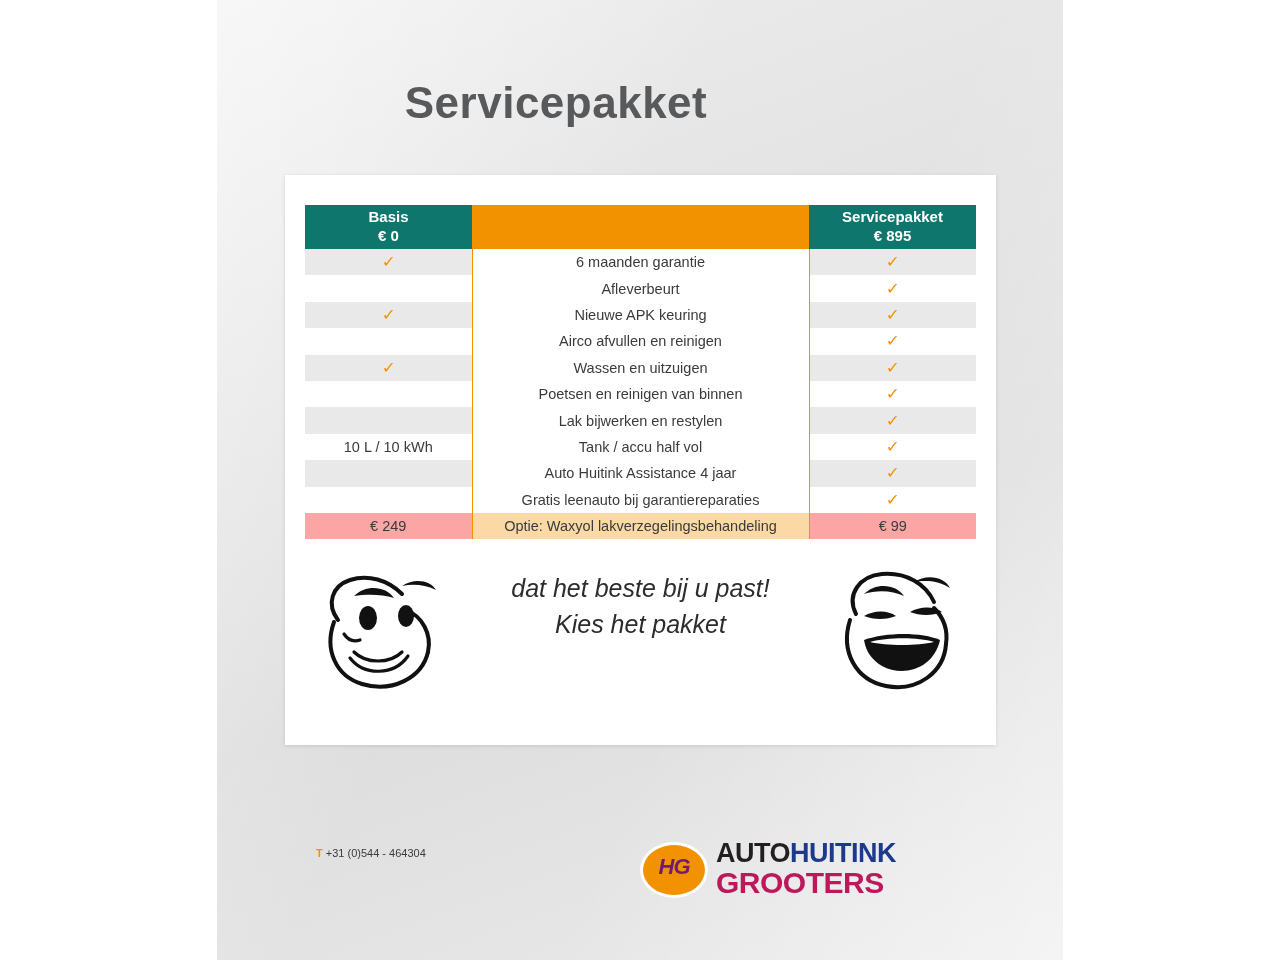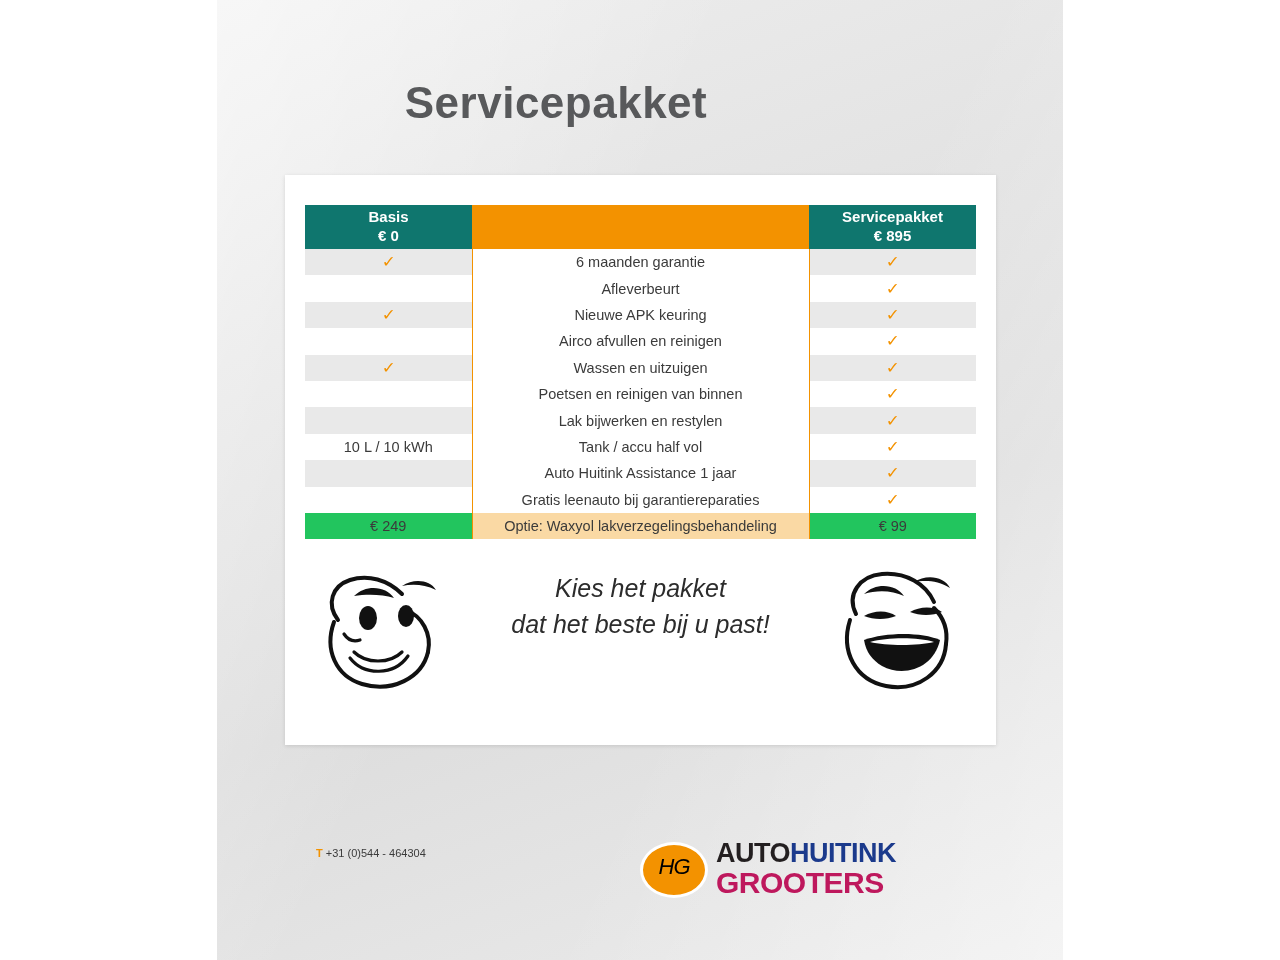--- a/index.html
+++ b/index.html
@@ -110,21 +110,21 @@
 
   .check {
     color: #f39200;
     font-size: 16px;
     line-height: 1;
     display: inline-block;
     transform: scaleX(1.05);
   }
 
   tbody tr.optie td {
-    background: #22c55e;
+    background: #fca5a5;
     font-weight: normal;
   }
   tbody tr.optie td.mid {
     background: #fad9a4;
   }
 
   .slogan {
     position: absolute;
     left: 0;
     right: 0;
@@ -180,24 +180,24 @@
     height: 50px;
     border-radius: 50%;
     background: #f39200;
     border: 3px solid #ffffff;
     box-shadow: 0 0 0 2px #f39200 inset;
   }
   .logo-badge span {
     position: absolute;
     left: 0; right: 0; top: 9px;
     text-align: center;
-    color: #000000;
+    color: #701a75;
     font-size: 22px;
     font-style: italic;
-    font-weight: normal;
+    font-weight: bold;
     letter-spacing: -1px;
   }
   .logo-line1 {
     position: absolute;
     left: 76px;
     top: 0px;
     font-size: 27px;
     font-weight: bold;
     letter-spacing: -0.5px;
     white-space: nowrap;
@@ -280,21 +280,21 @@
           <td class="mid">Lak bijwerken en restylen</td>
           <td><span class="check">✓</span></td>
         </tr>
         <tr>
           <td>10 L / 10 kWh</td>
           <td class="mid">Tank / accu half vol</td>
           <td><span class="check">✓</span></td>
         </tr>
         <tr class="alt">
           <td><span class="check"></span></td>
-          <td class="mid">Auto Huitink Assistance 1 jaar</td>
+          <td class="mid">Auto Huitink Assistance 4 jaar</td>
           <td><span class="check">✓</span></td>
         </tr>
         <tr>
           <td><span class="check"></span></td>
           <td class="mid">Gratis leenauto bij garantiereparaties</td>
           <td><span class="check">✓</span></td>
         </tr>
         <tr class="optie">
           <td>€ 249</td>
           <td class="mid">Optie: Waxyol lakverzegelingsbehandeling</td>
@@ -316,22 +316,22 @@
         <ellipse cx="96" cy="56" rx="8" ry="11"></ellipse>
       </g>
       <g fill="none" stroke="#111" stroke-width="3.2" stroke-linecap="round">
         <path d="M44 92 C56 104 80 104 92 92"></path>
         <path d="M40 98 C54 116 84 116 98 96"></path>
         <path d="M34 74 C38 80 44 82 50 80"></path>
       </g>
     </svg>
 
     <div class="slogan">
+      <div>dat het beste bij u past!</div>
       <div>Kies het pakket</div>
-      <div>dat het beste bij u past!</div>
     </div>
 
     <svg class="face face-right" viewBox="0 0 145 140" xmlns="http://www.w3.org/2000/svg">
       <g fill="none" stroke="#111" stroke-width="4" stroke-linecap="round">
         <path d="M30 54 C20 34 34 16 56 14 C80 12 100 24 108 42"></path>
         <path d="M24 60 C14 92 30 120 60 126 C92 132 118 112 120 84"></path>
         <path d="M120 84 C122 70 118 58 108 48"></path>
       </g>
       <g fill="#111">
         <path d="M38 34 C50 22 70 24 78 36 C66 30 50 30 38 34 Z"></path>

